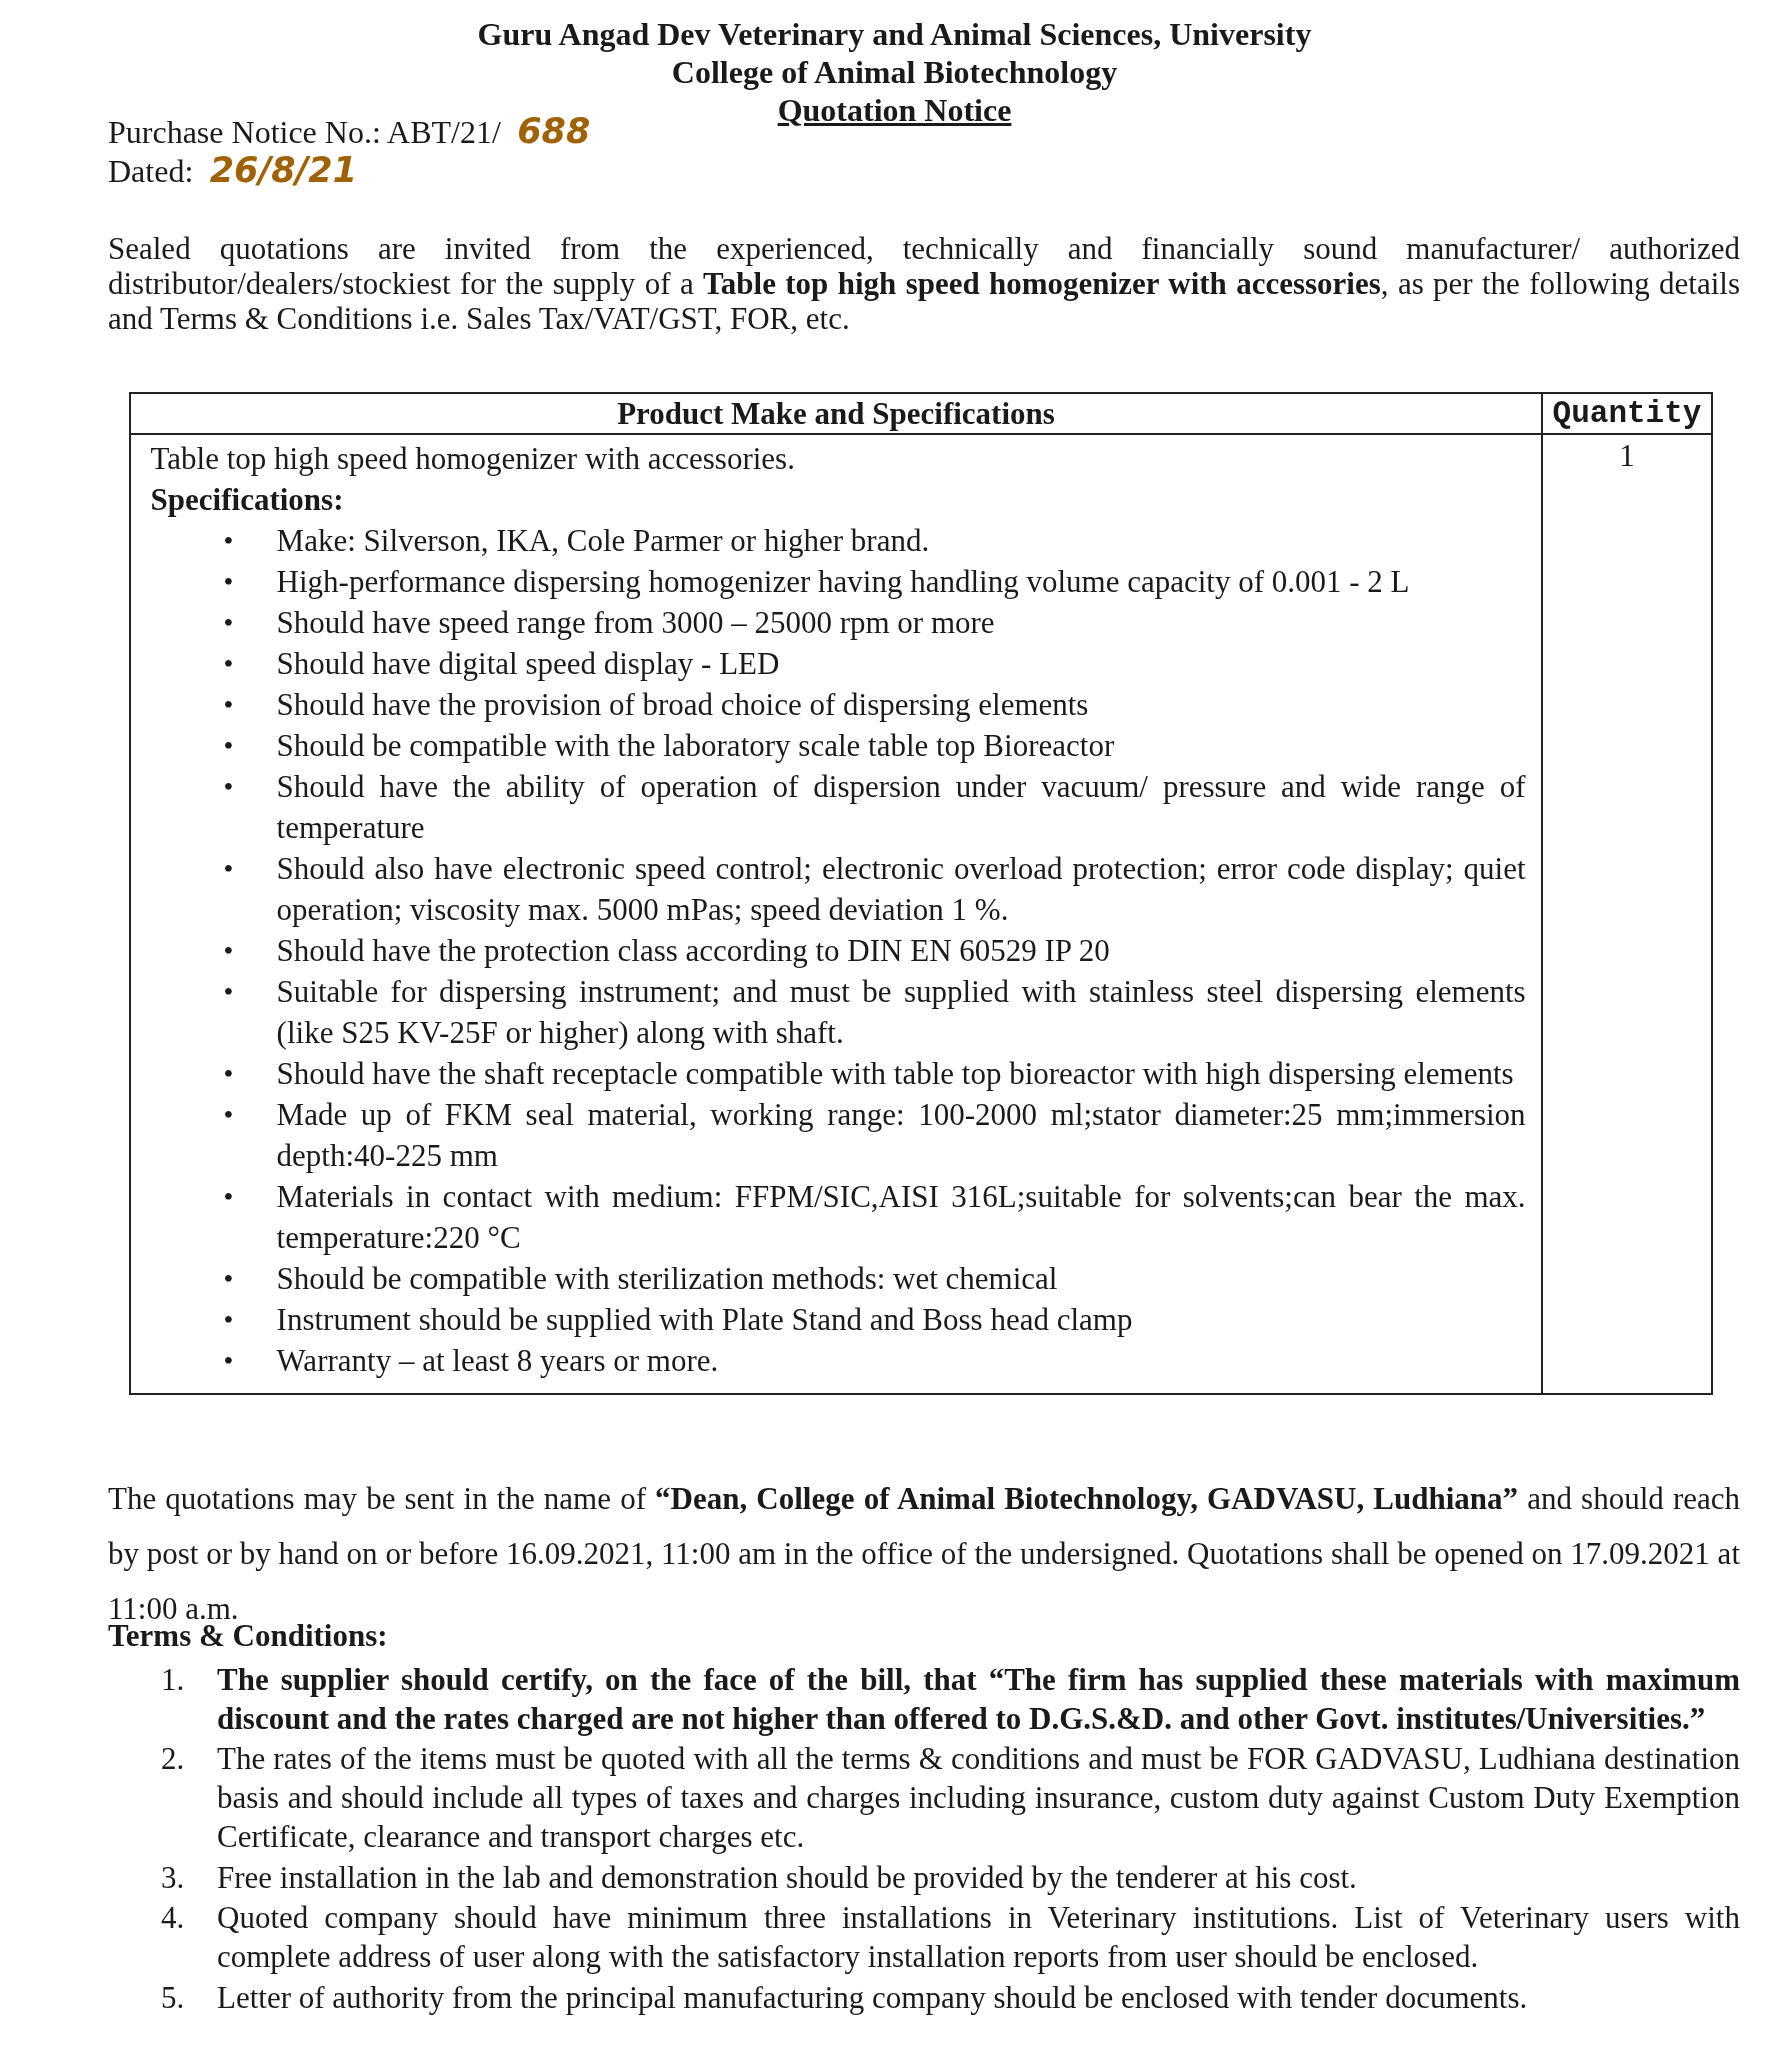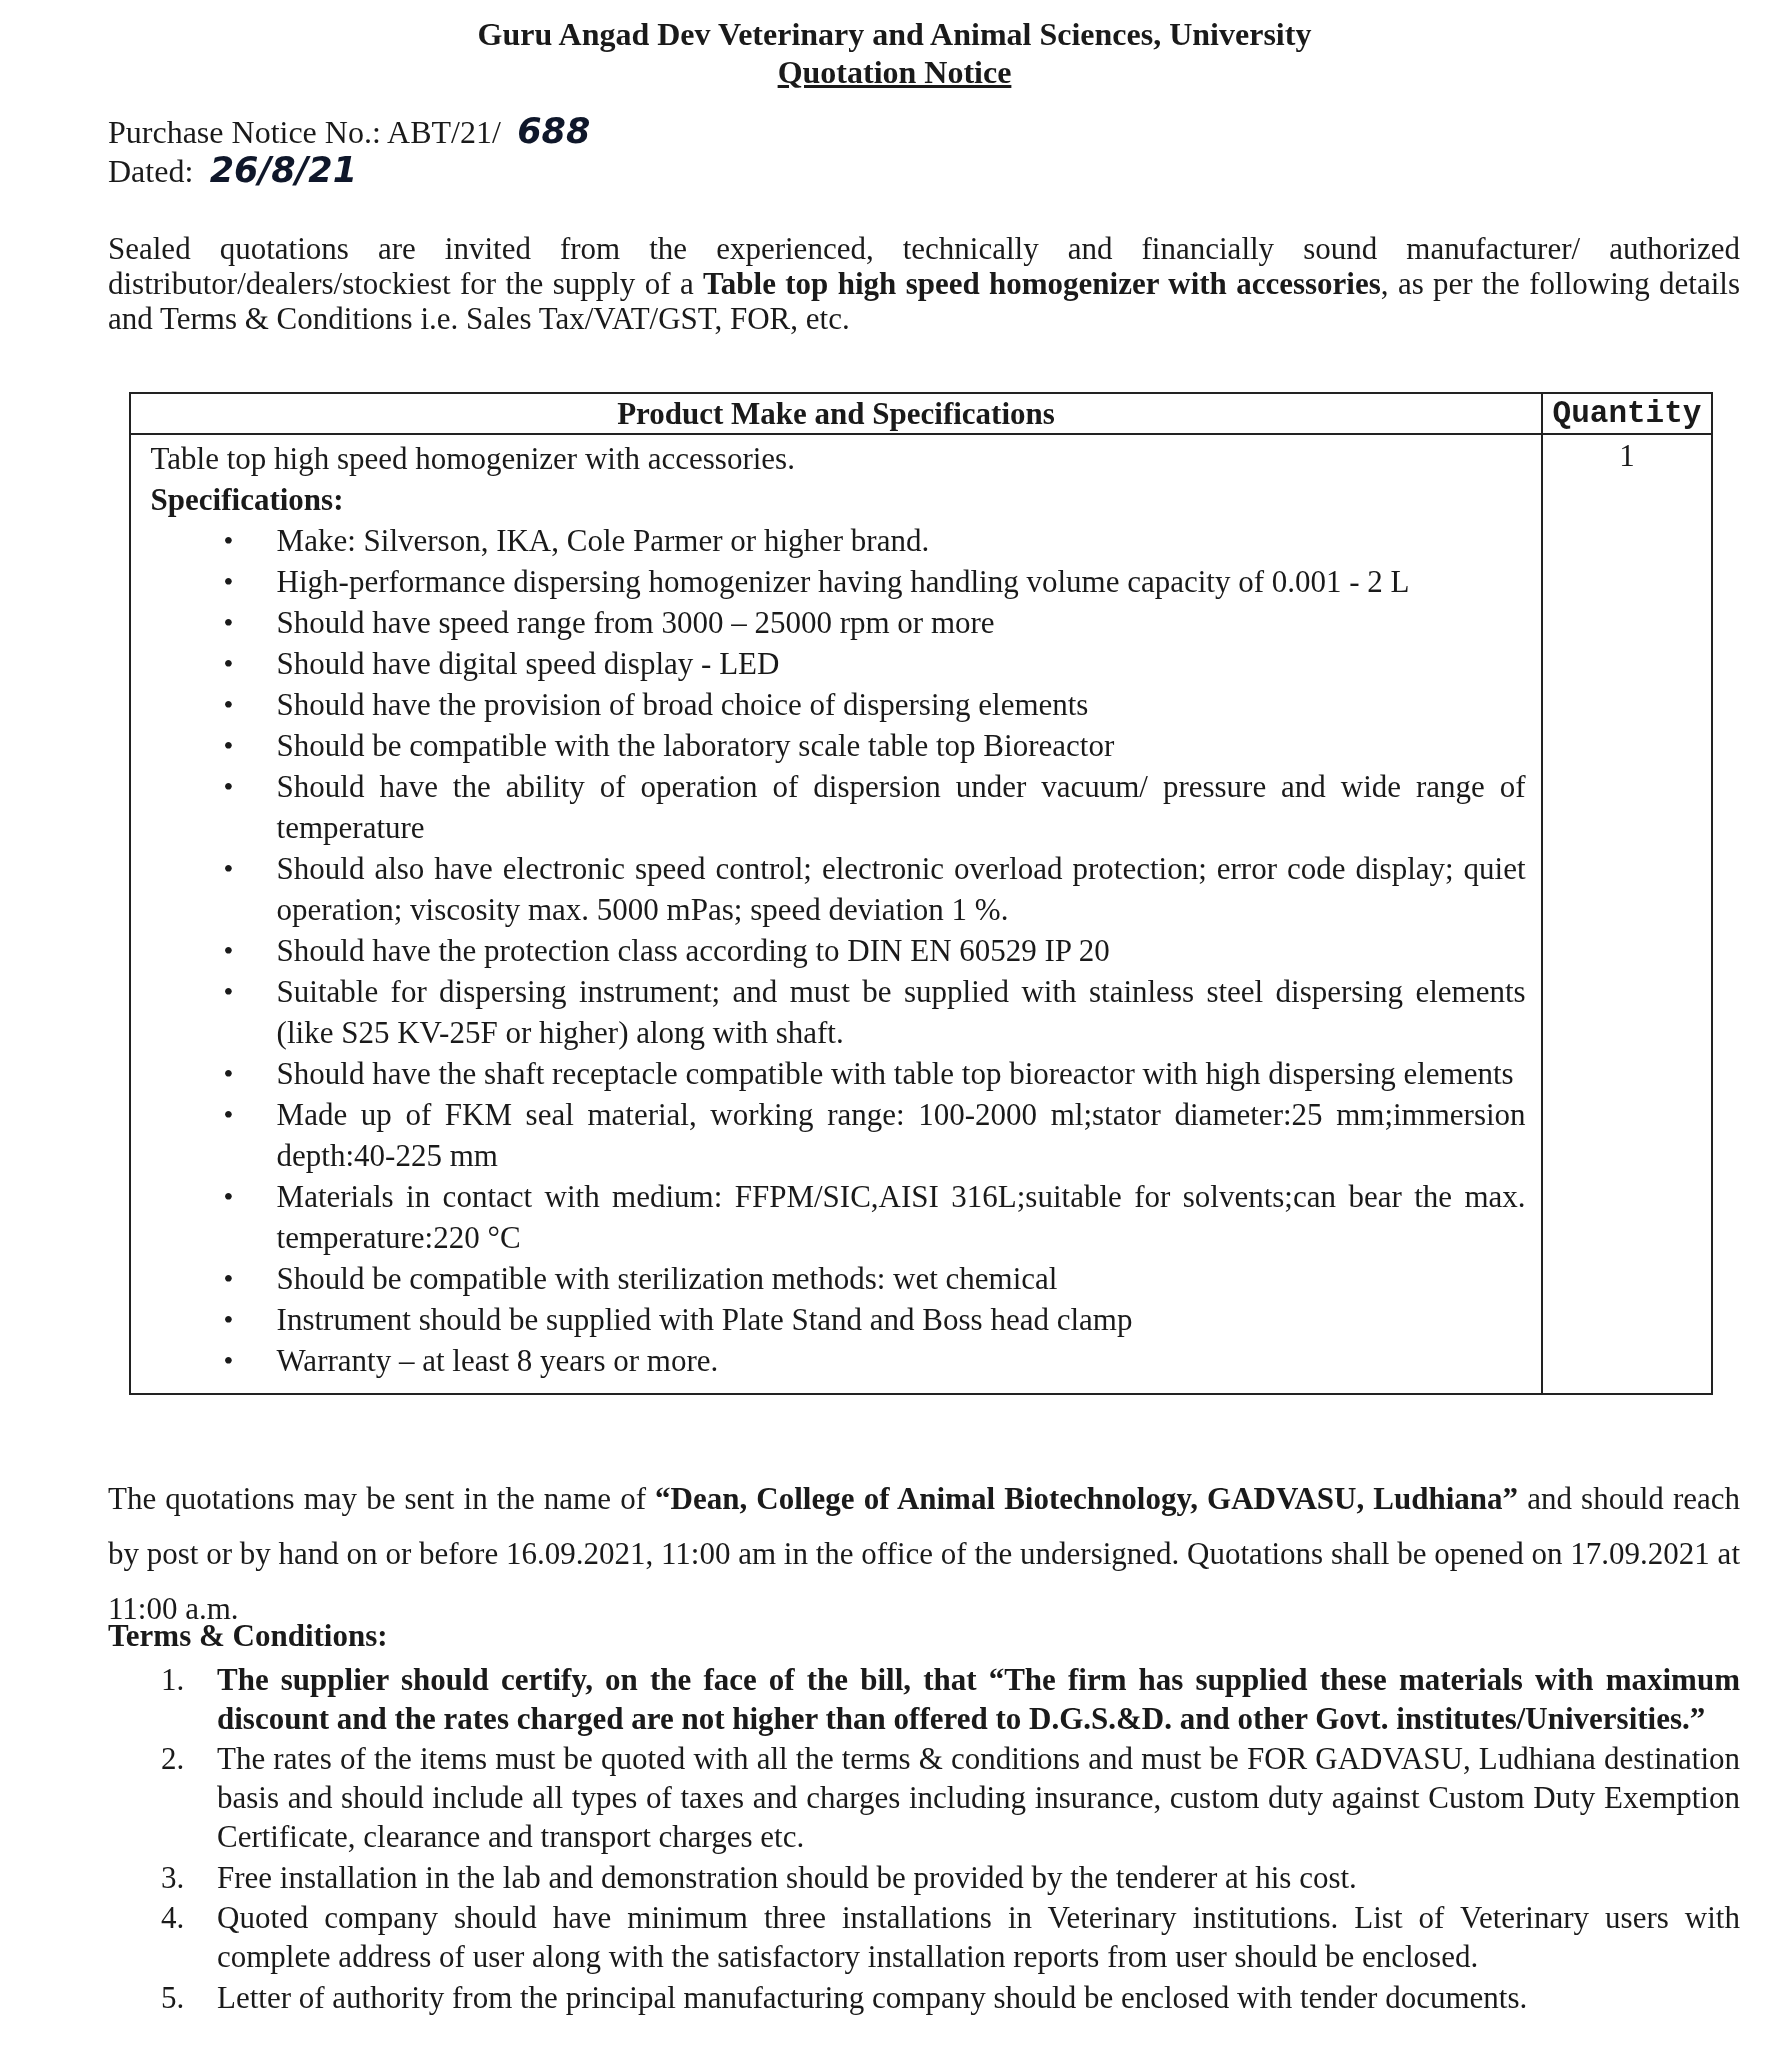--- a/index.html
+++ b/index.html
@@ -6,21 +6,21 @@
   body {
     width: 1789px; height: 2046px; position: relative; overflow: hidden;
     font-family: "Liberation Serif", "DejaVu Serif", serif;
     color: #1a1a1a;
   }
   .header { position: absolute; top: 15.4px; left: 0; width: 1789px; text-align: center; }
   .header .line { font-weight: bold; font-size: 32px; line-height: 38px; }
   .header .notice-title { text-decoration: underline; }
   .ref { position: absolute; left: 108px; top: 112px; font-size: 32px; line-height: 38px; }
   .ref .hand {
-    font-family: "DejaVu Sans", sans-serif; color: #0f172a; font-weight: bold;
+    font-family: "DejaVu Sans", sans-serif; color: #a16207; font-weight: bold;
     font-size: 35px; font-style: italic; margin-left: 8.4px;
   }
   .intro {
     position: absolute; left: 108px; top: 231px; width: 1632px;
     font-size: 31px; line-height: 35px; text-align: justify;
   }
   .intro b { font-weight: bold; }
   .spec-table {
     position: absolute; left: 129px; top: 392px; width: 1584px;
     border-collapse: collapse; font-size: 31px;
@@ -44,20 +44,21 @@
   .terms { position: absolute; left: 140px; top: 1660px; width: 1600px; font-size: 31px; }
   .term { position: relative; padding-left: 77px; line-height: 39px; text-align: justify; margin-bottom: 1.4px; }
   .term .num { position: absolute; left: 21px; top: 0; }
   .term.bold .text { font-weight: bold; }
 </style>
 </head>
 <body>
 
 <div class="header">
   <div class="line">Guru Angad Dev Veterinary and Animal Sciences, University</div>
+  <div class="line">College of Animal Biotechnology</div>
   <div class="line"><span class="notice-title">Quotation Notice</span></div>
 </div>
 
 <div class="ref">
   <div>
     <span>Purchase Notice No.: ABT/21/</span>
     <span class="hand">688</span>
   </div>
   <div>
     <span>Dated:</span>

